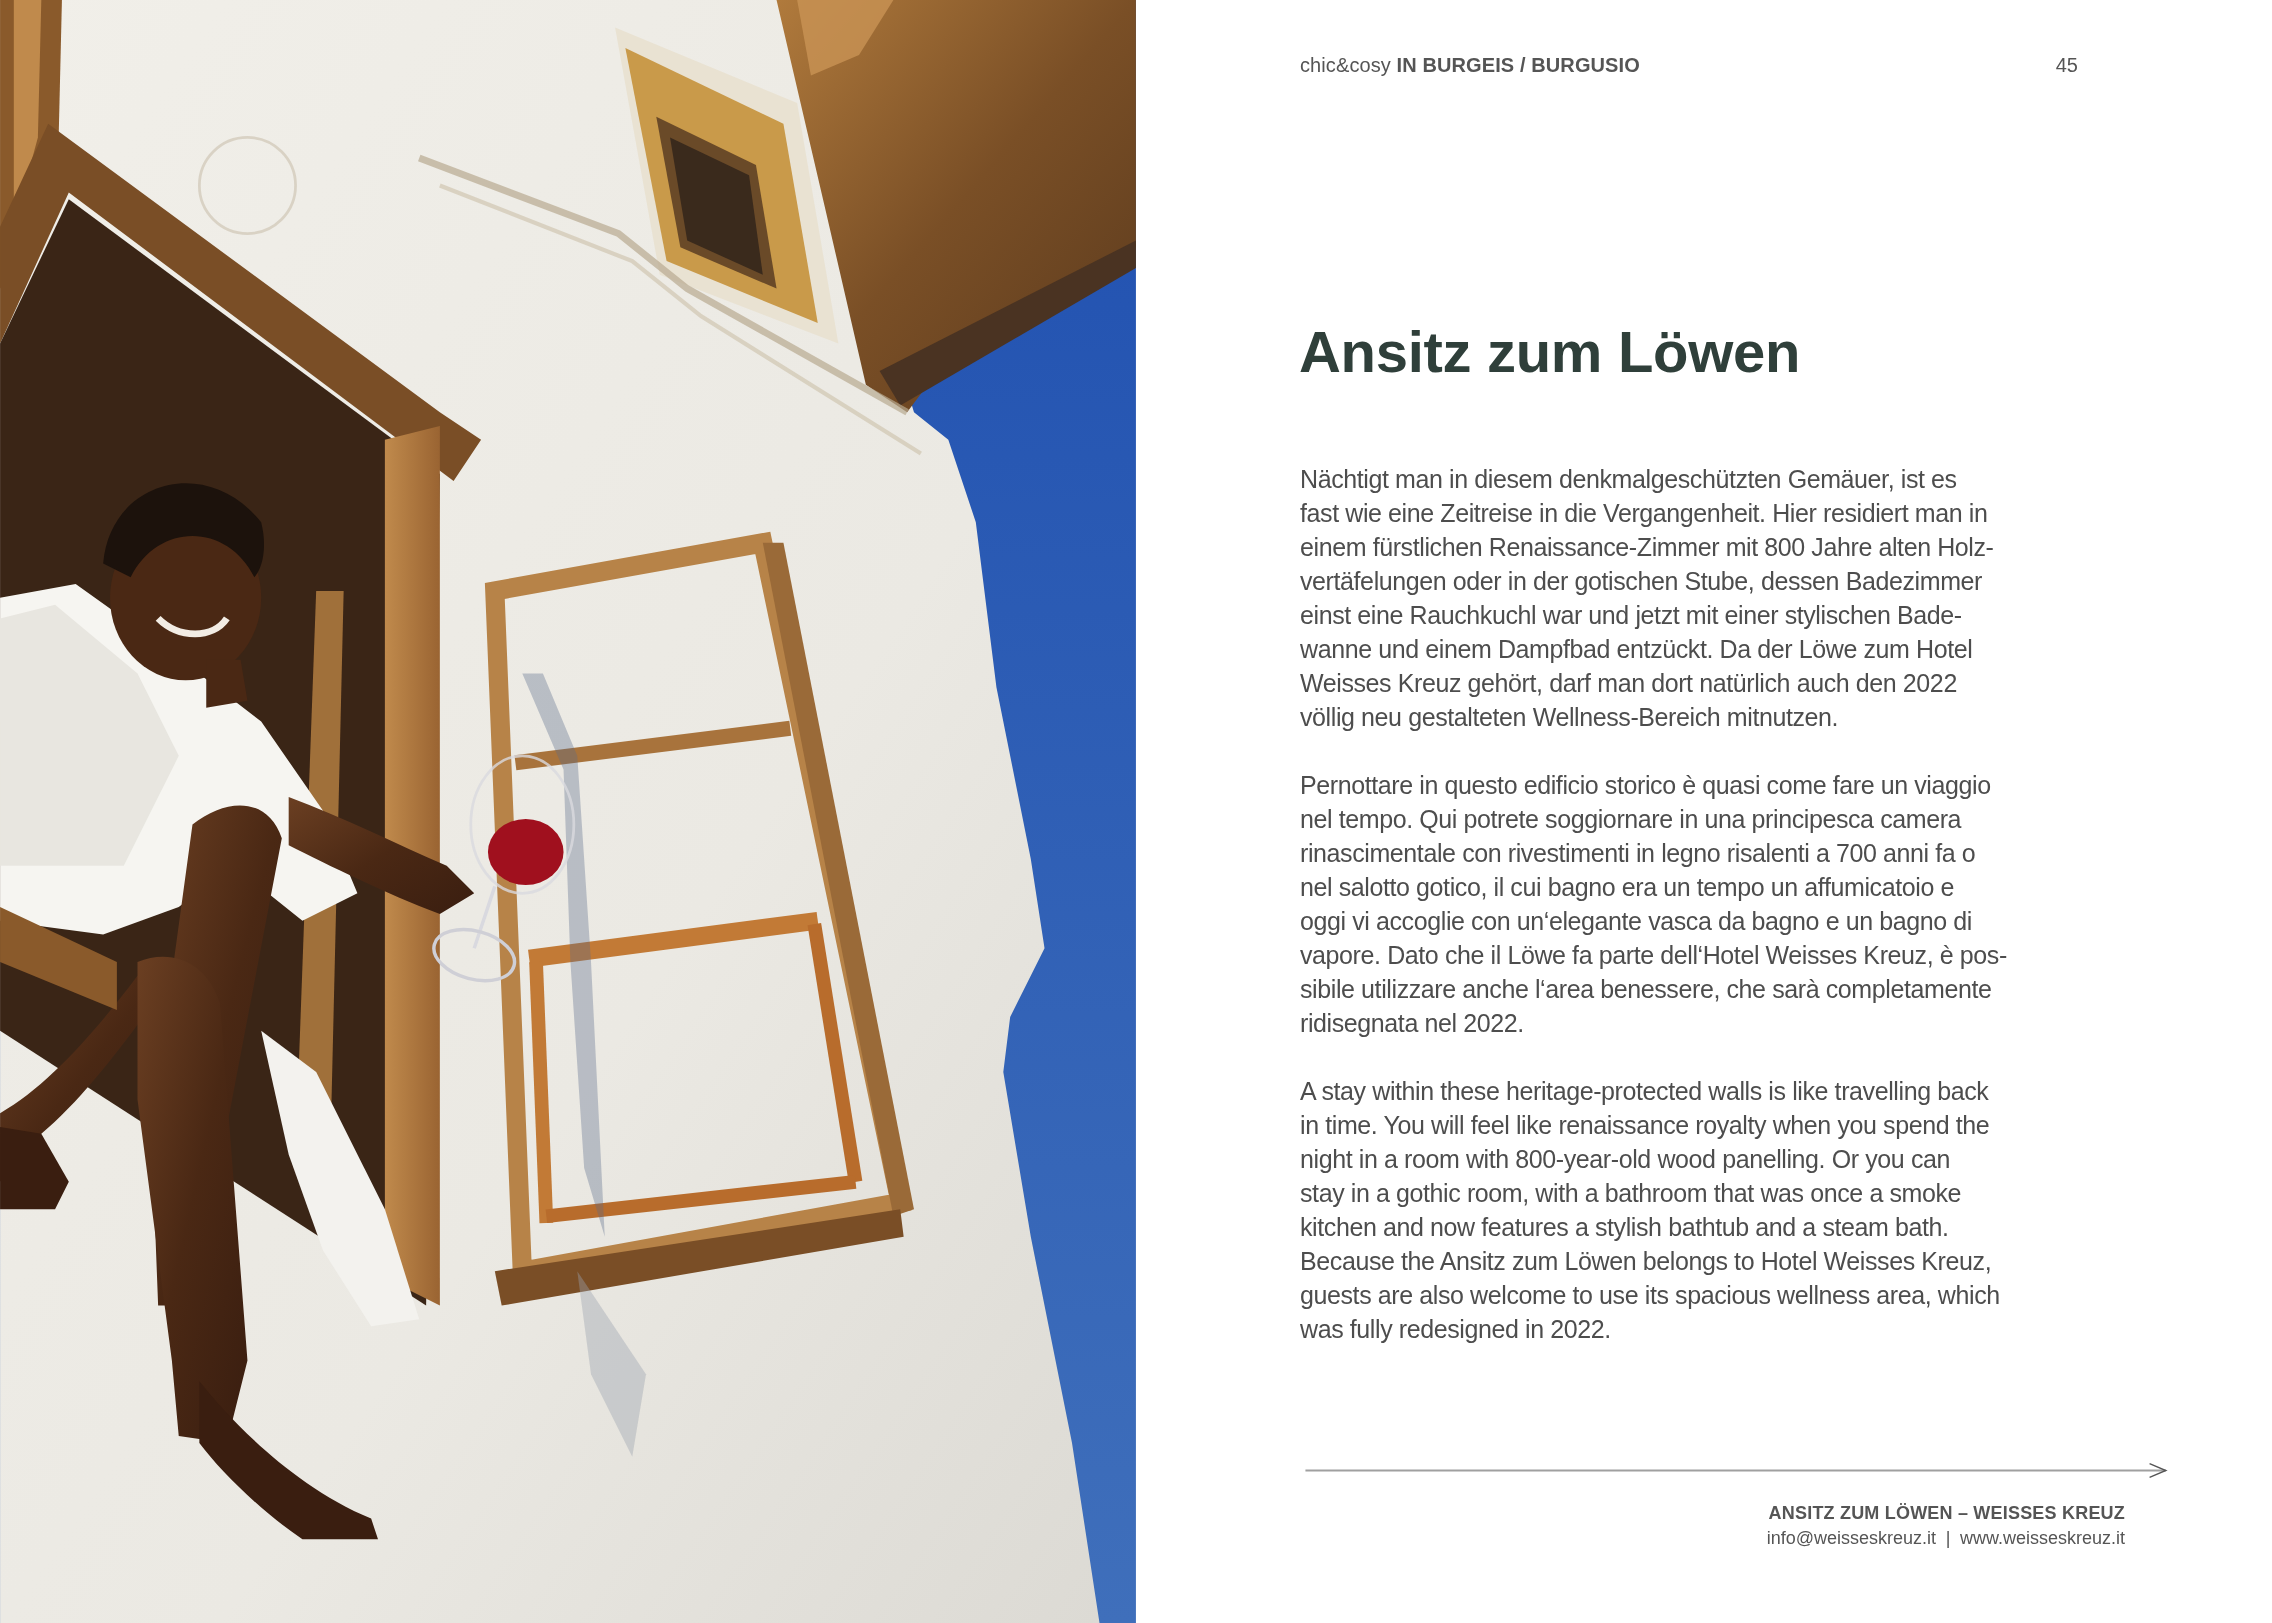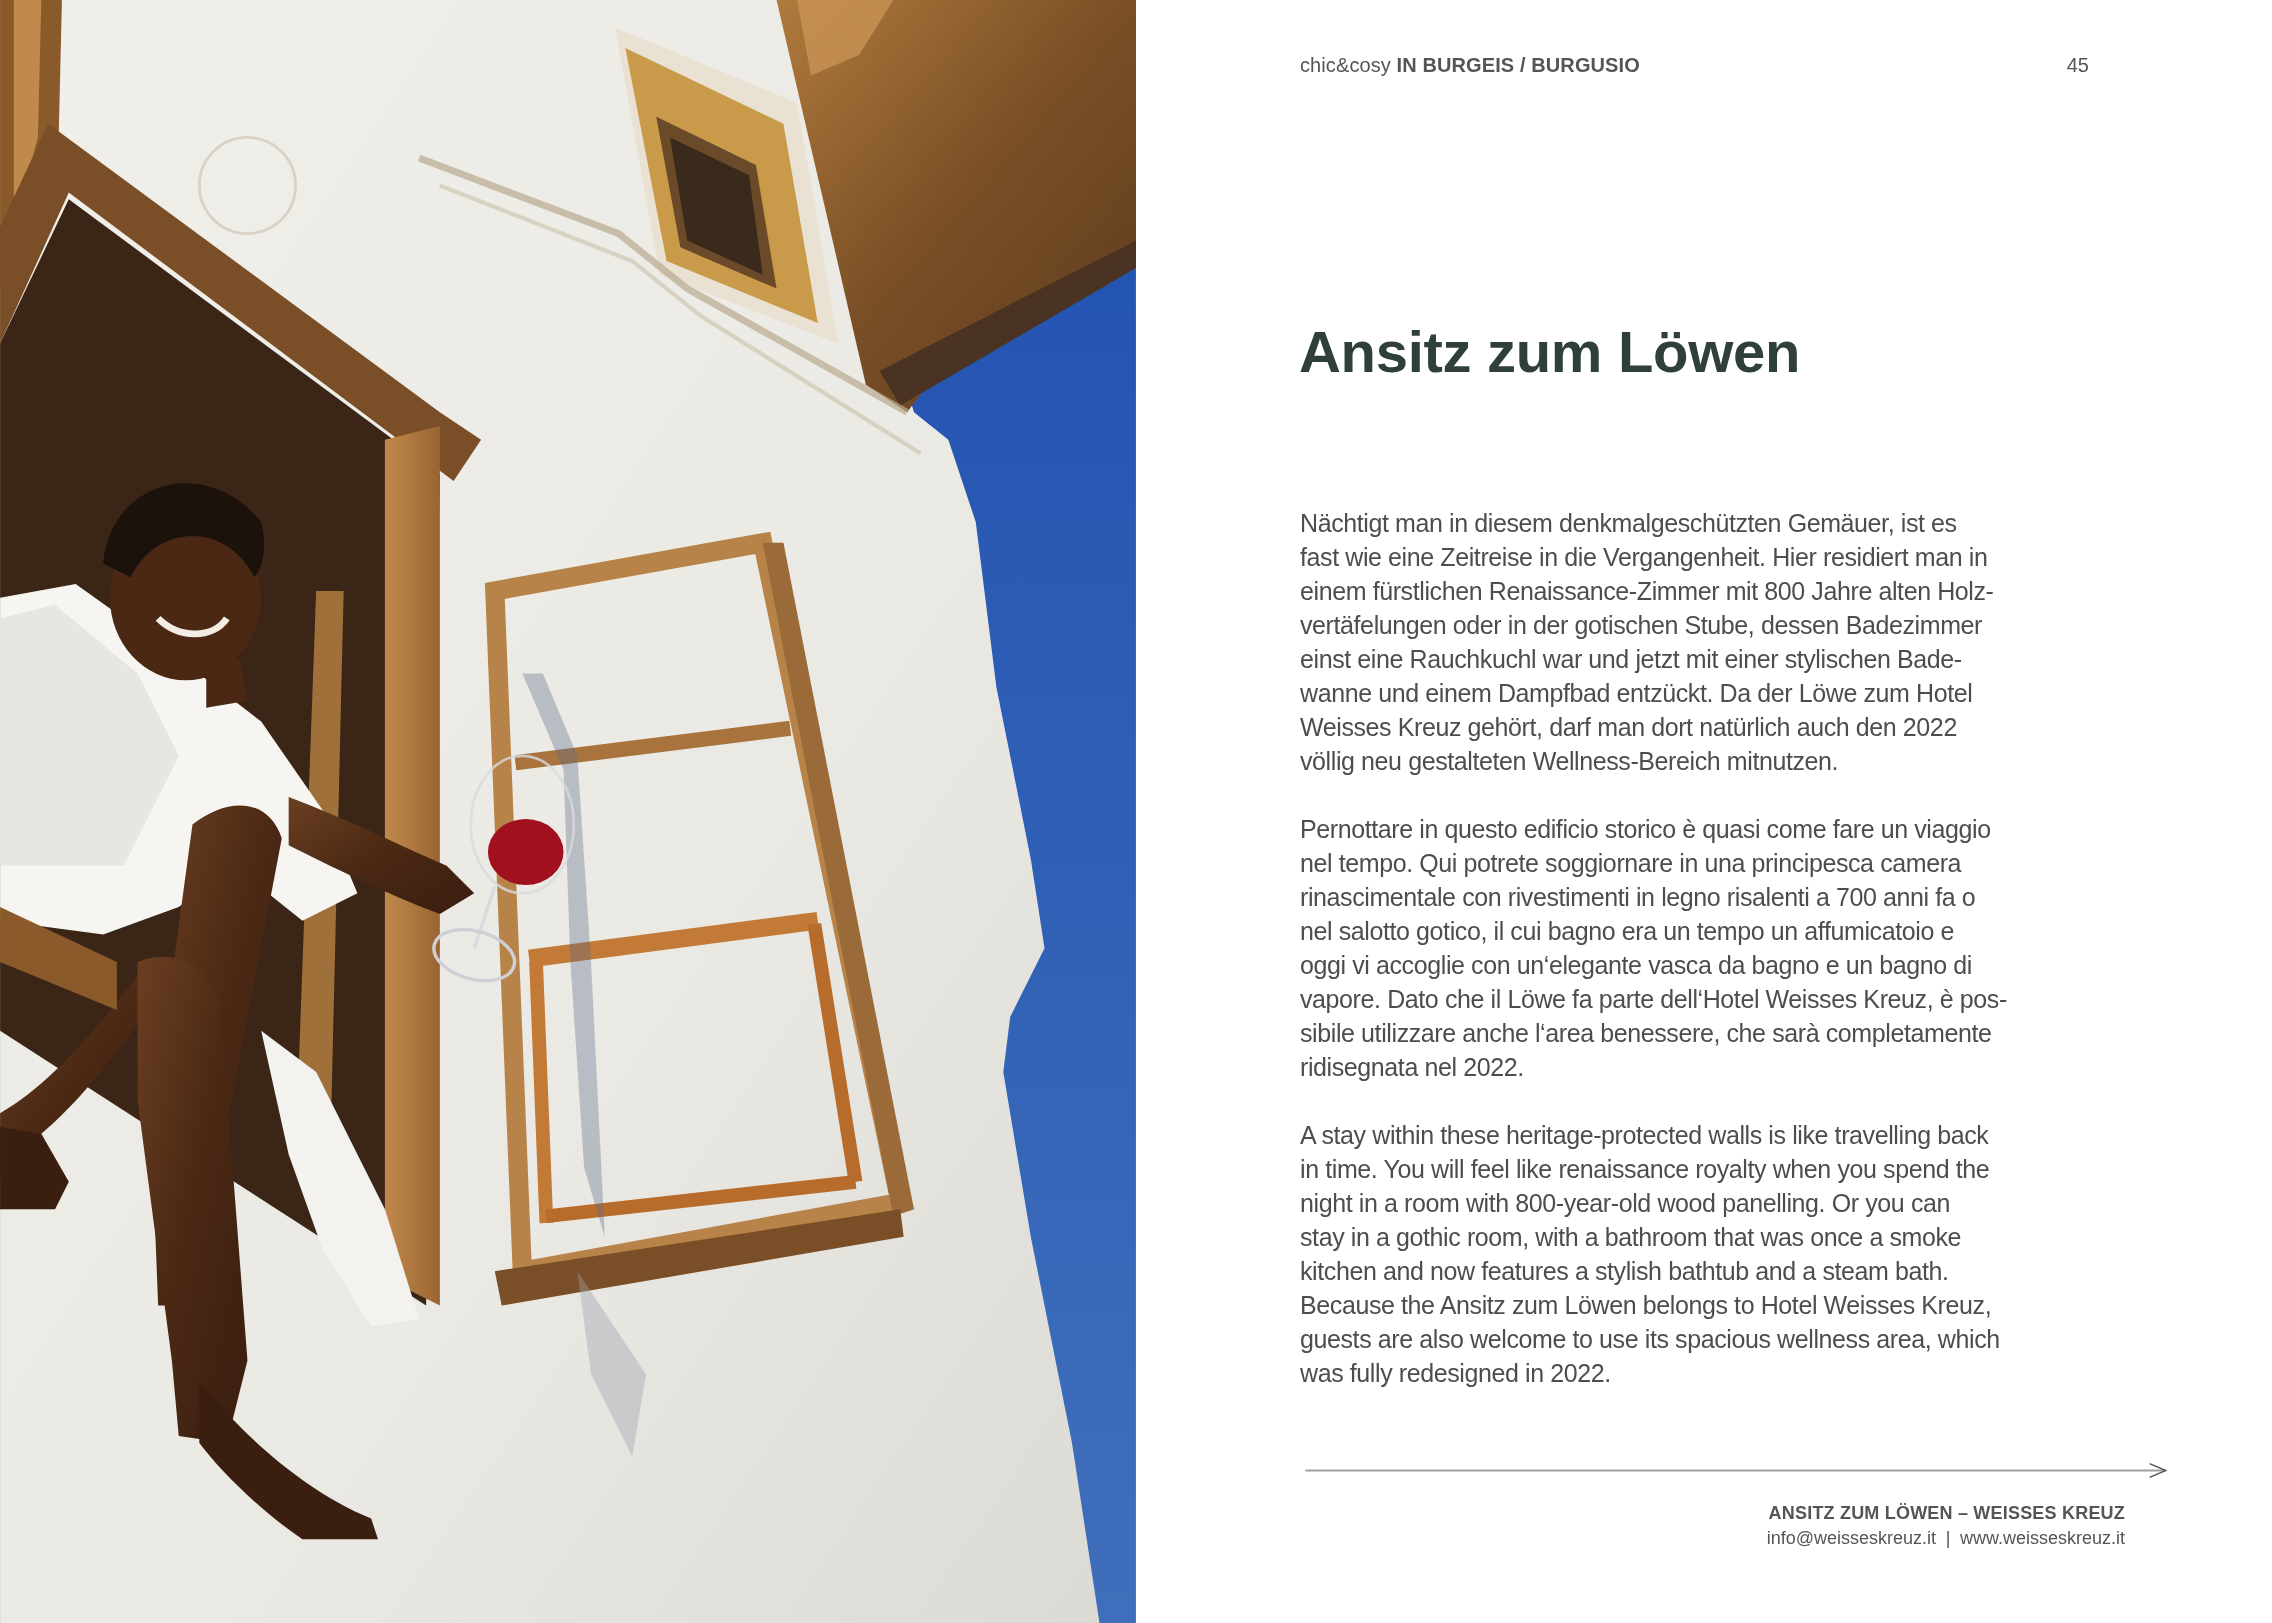--- a/index.html
+++ b/index.html
@@ -19,30 +19,30 @@
     background: #ffffff;
   }
   .running-head {
     position: absolute; left: 164px; top: 54px;
     font-size: 20px; color: #555555; letter-spacing: 0.1px;
     white-space: nowrap;
   }
   .running-head .prefix { font-weight: normal; }
   .running-head .section { font-weight: bold; }
   .page-number {
-    position: absolute; right: 81px; top: 54px;
+    position: absolute; right: 92px; top: 54px;
     font-size: 20px; color: #555555;
   }
   .title {
     position: absolute; left: 163px; top: 318px; margin: 0;
     font-size: 58px; font-weight: bold; color: #2f3f3a;
     letter-spacing: -0.3px; white-space: nowrap;
   }
   .body-text {
-    position: absolute; left: 164px; top: 462px; width: 783px; margin-top: 44px;
+    position: absolute; left: 164px; top: 462px; width: 783px;
   }
   .body-text p {
     margin: 0 0 34px 0;
     font-size: 25px; line-height: 34px; color: #4d4d4d;
     letter-spacing: -0.4px;
   }
   .body-text p .ln { display: block; white-space: nowrap; }
   .body-text p.it { }
   .divider {
     position: absolute; left: 164px; top: 1461px; width: 874px; height: 19px;

